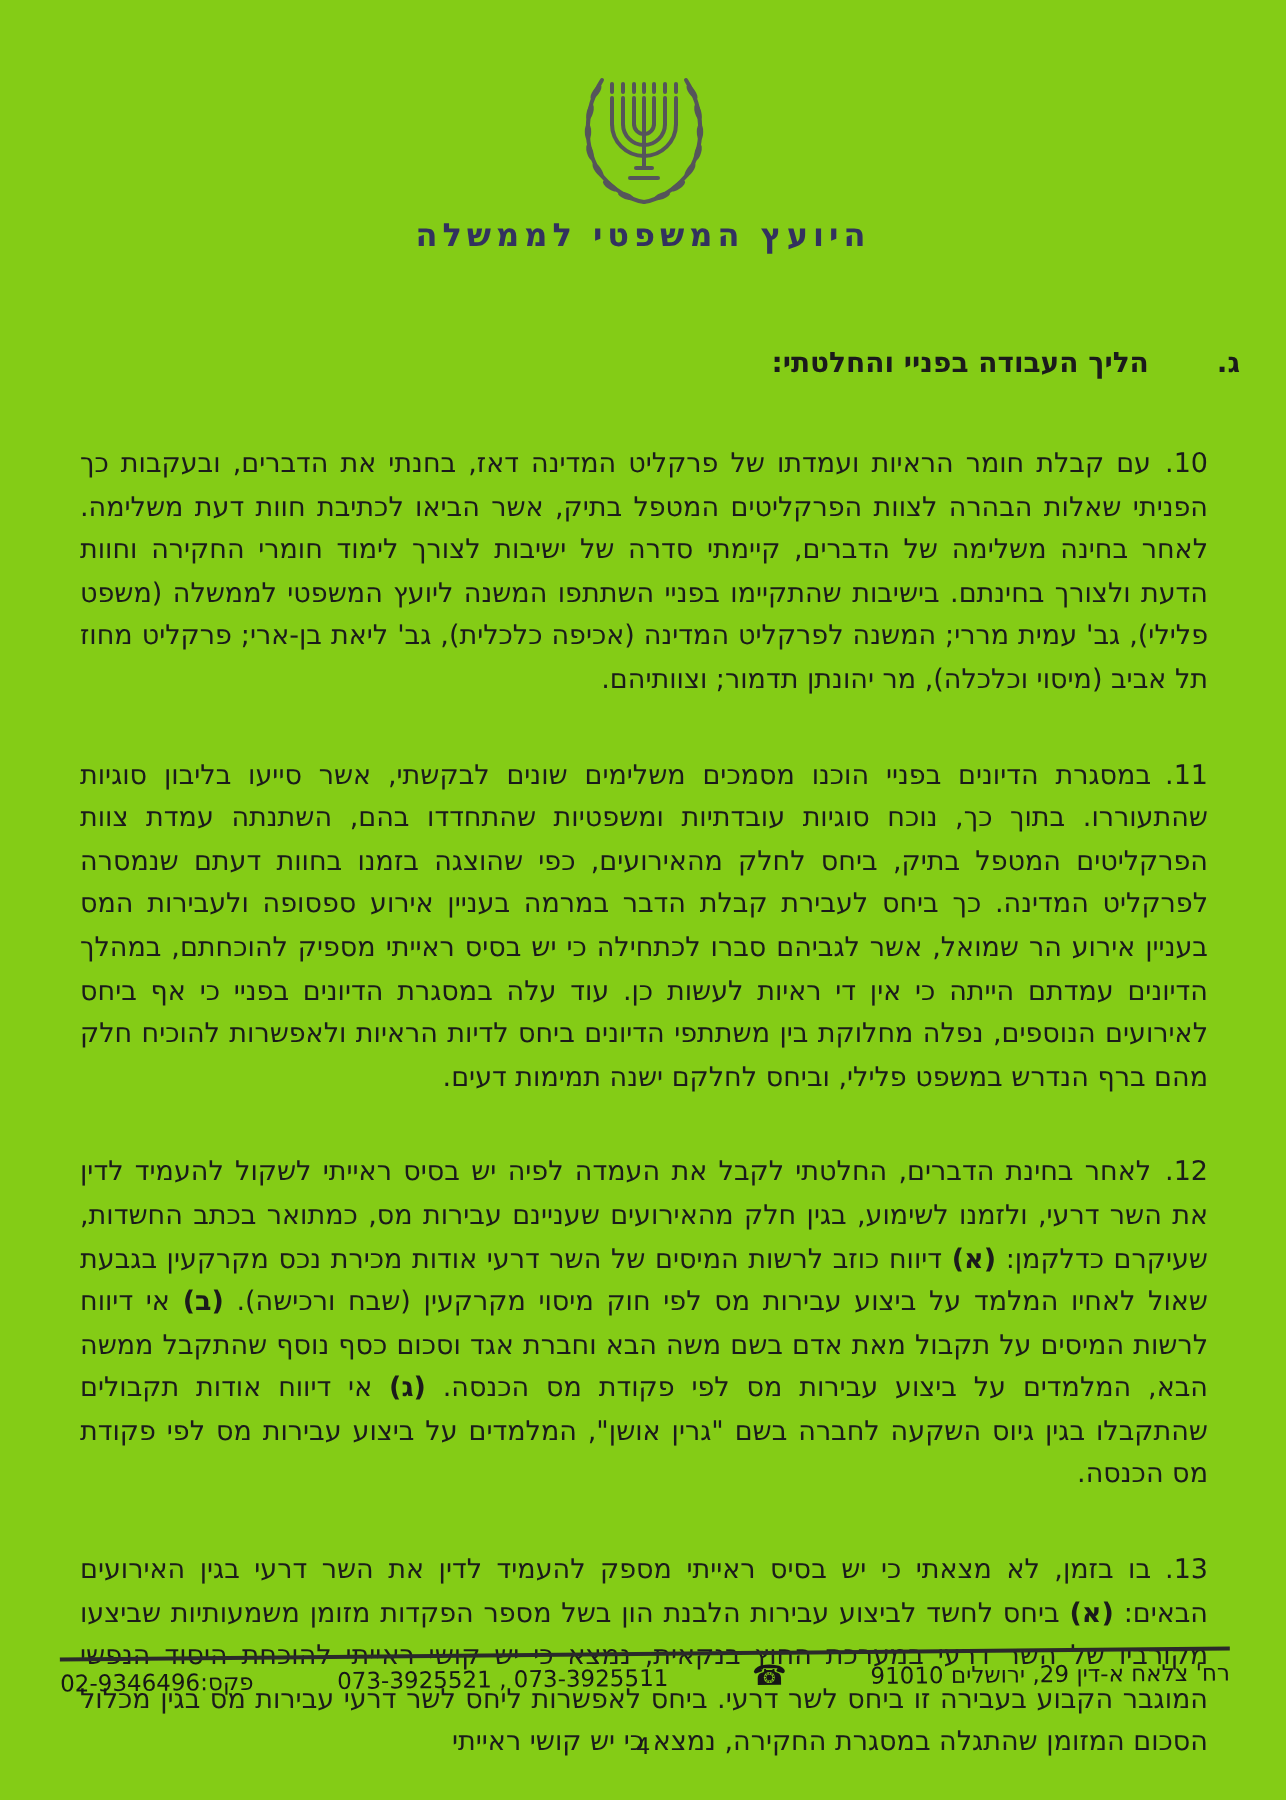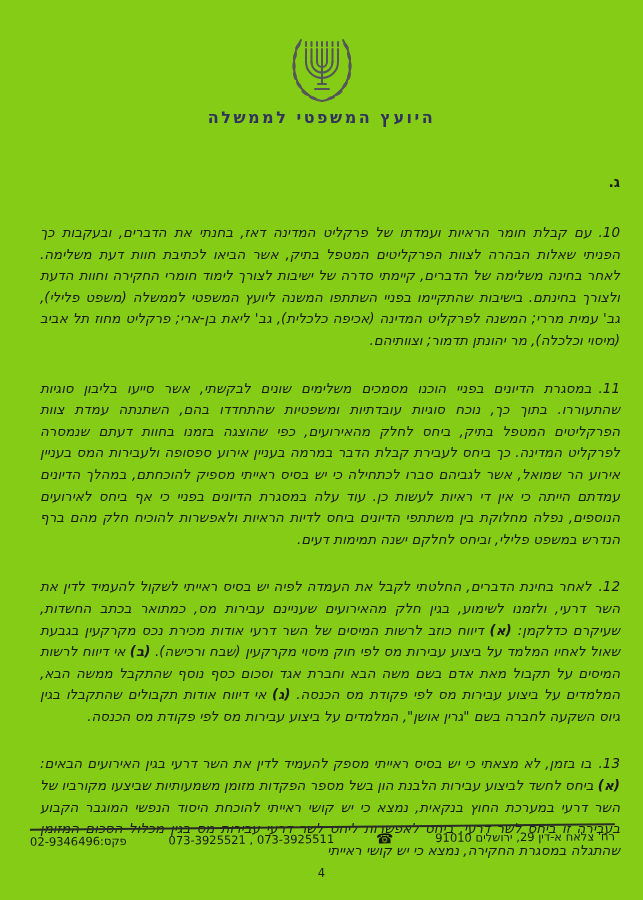--- a/index.html
+++ b/index.html
@@ -33,22 +33,21 @@
     gap:34px;
     font-weight:bold;
     font-size:14px;
     margin:0 0 32px 0;
   }
   .para {
     position:relative;
     font-size:13.5px;
     line-height:21.6px;
     text-align:justify;
-    margin:0 0 26px 0;
-    font-style:italic;
+    margin:0 16px 26px 0;
   }
   .pnum { margin-left:7px; }
   .seg.bold { font-weight:bold; }
   .footer-tilt {
     position:absolute; top:826px; left:30px; right:28px;
     transform:rotate(-0.55deg);
     transform-origin:center;
   }
   .footer-rule {
     border-top:2px solid #2a2a2a;
@@ -123,20 +122,21 @@
       </g>
     </svg>
   </div>
 
   <div class="org-title">היועץ המשפטי לממשלה</div>
 
   <div class="content">
 
     <div class="section-heading">
       <span>ג.</span>
+      <span>הליך העבודה בפניי והחלטתי:</span>
     </div>
 
     <div class="para">
       <span class="pnum">10.</span><span class="ptext"><span class="seg">עם קבלת חומר הראיות ועמדתו של פרקליט המדינה דאז, בחנתי את הדברים, ובעקבות כך הפניתי שאלות הבהרה לצוות הפרקליטים המטפל בתיק, אשר הביאו לכתיבת חוות דעת משלימה. לאחר בחינה משלימה של הדברים, קיימתי סדרה של ישיבות לצורך לימוד חומרי החקירה וחוות הדעת ולצורך בחינתם. בישיבות שהתקיימו בפניי השתתפו המשנה ליועץ המשפטי לממשלה (משפט פלילי), גב' עמית מררי; המשנה לפרקליט המדינה (אכיפה כלכלית), גב' ליאת בן-ארי; פרקליט מחוז תל אביב (מיסוי וכלכלה), מר יהונתן תדמור; וצוותיהם.</span></span>
     </div>
 
     <div class="para">
       <span class="pnum">11.</span><span class="ptext"><span class="seg">במסגרת הדיונים בפניי הוכנו מסמכים משלימים שונים לבקשתי, אשר סייעו בליבון סוגיות שהתעוררו. בתוך כך, נוכח סוגיות עובדתיות ומשפטיות שהתחדדו בהם, השתנתה עמדת צוות הפרקליטים המטפל בתיק, ביחס לחלק מהאירועים, כפי שהוצגה בזמנו בחוות דעתם שנמסרה לפרקליט המדינה. כך ביחס לעבירת קבלת הדבר במרמה בעניין אירוע ספסופה ולעבירות המס בעניין אירוע הר שמואל, אשר לגביהם סברו לכתחילה כי יש בסיס ראייתי מספיק להוכחתם, במהלך הדיונים עמדתם הייתה כי אין די ראיות לעשות כן. עוד עלה במסגרת הדיונים בפניי כי אף ביחס לאירועים הנוספים, נפלה מחלוקת בין משתתפי הדיונים ביחס לדיות הראיות ולאפשרות להוכיח חלק מהם ברף הנדרש במשפט פלילי, וביחס לחלקם ישנה תמימות דעים.</span></span>
     </div>
 

